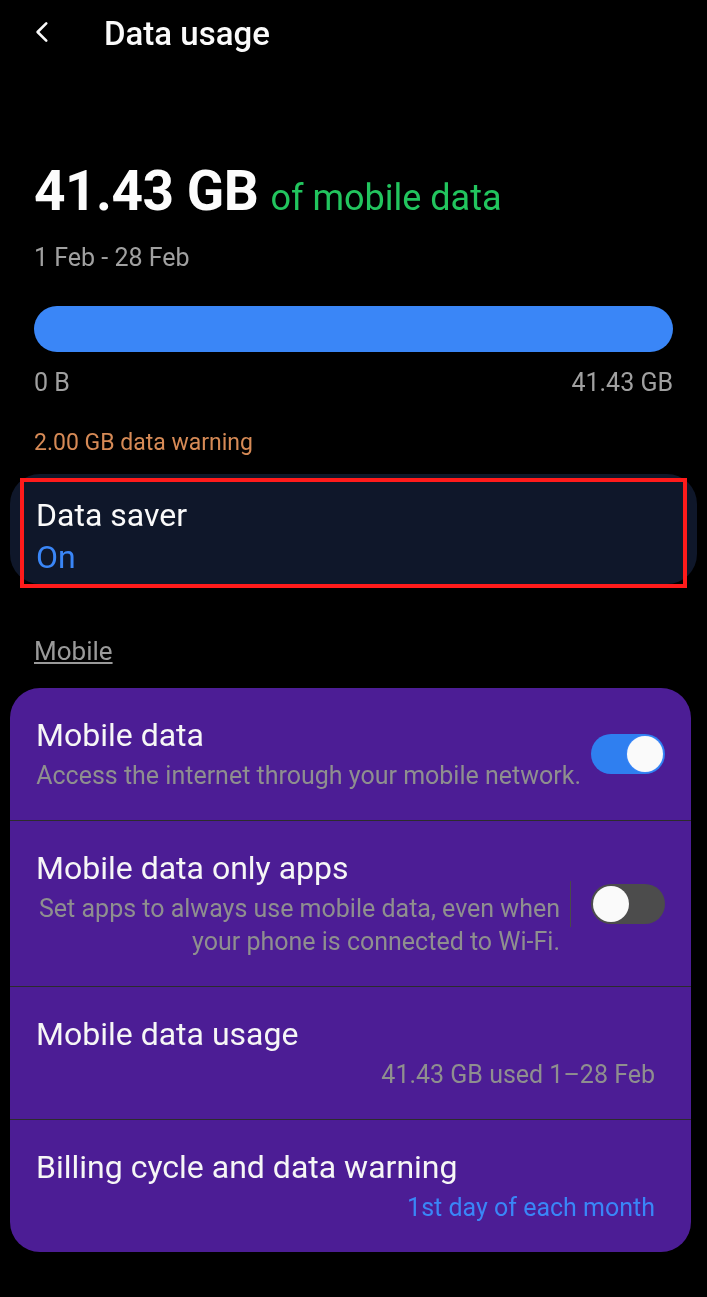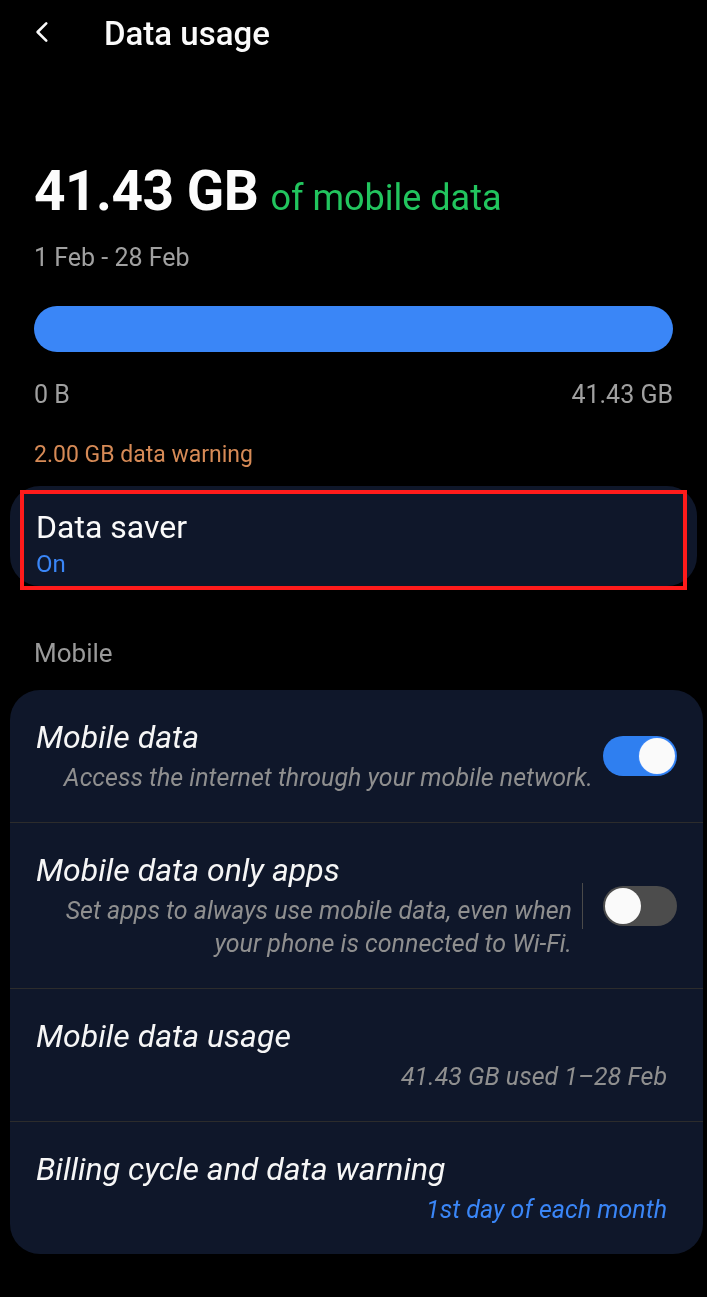--- a/index.html
+++ b/index.html
@@ -60,21 +60,21 @@
   .progress-bar {
     margin-top: 34px;
     height: 46px;
     width: 100%;
     background: #3a86f7;
     border-radius: 23px;
   }
   .progress-labels {
     display: flex;
     justify-content: space-between;
-    margin-top: 28px;
+    margin-top: 16px;
     font-size: 25px;
     color: #a0a0a0;
   }
   .data-warning {
     font-size: 23px;
     color: #d68a56;
     margin-top: 32px;
   }
   .card {
     background: #0f172a;
@@ -93,34 +93,34 @@
     border: none;
     padding: 0;
     min-height: auto;
   }
   .data-saver-title {
     font-size: 32px;
     font-weight: 400;
     color: #fafafa;
   }
   .data-saver-status {
-    font-size: 24px;
+    font-size: 32px;
     color: #3a86f7;
     margin-top: 4px;
   }
   .section-label {
     font-size: 26px;
     color: #9a9a9a;
     padding: 38px 34px 0 34px;
+    text-decoration: underline;
   }
   .settings-card {
-    background: #0f172a;
+    background: #4c1d95;
     border-radius: 30px;
-    margin: 22px 4px 0 10px;
-    font-style: italic;
+    margin: 22px 16px 0 10px;
   }
   .setting-row {
     display: flex;
     align-items: center;
     padding: 28px 26px 28px 26px;
     min-height: 90px;
   }
   .setting-row.with-divider {
     border-bottom: 1px solid #2c2c2c;
   }

